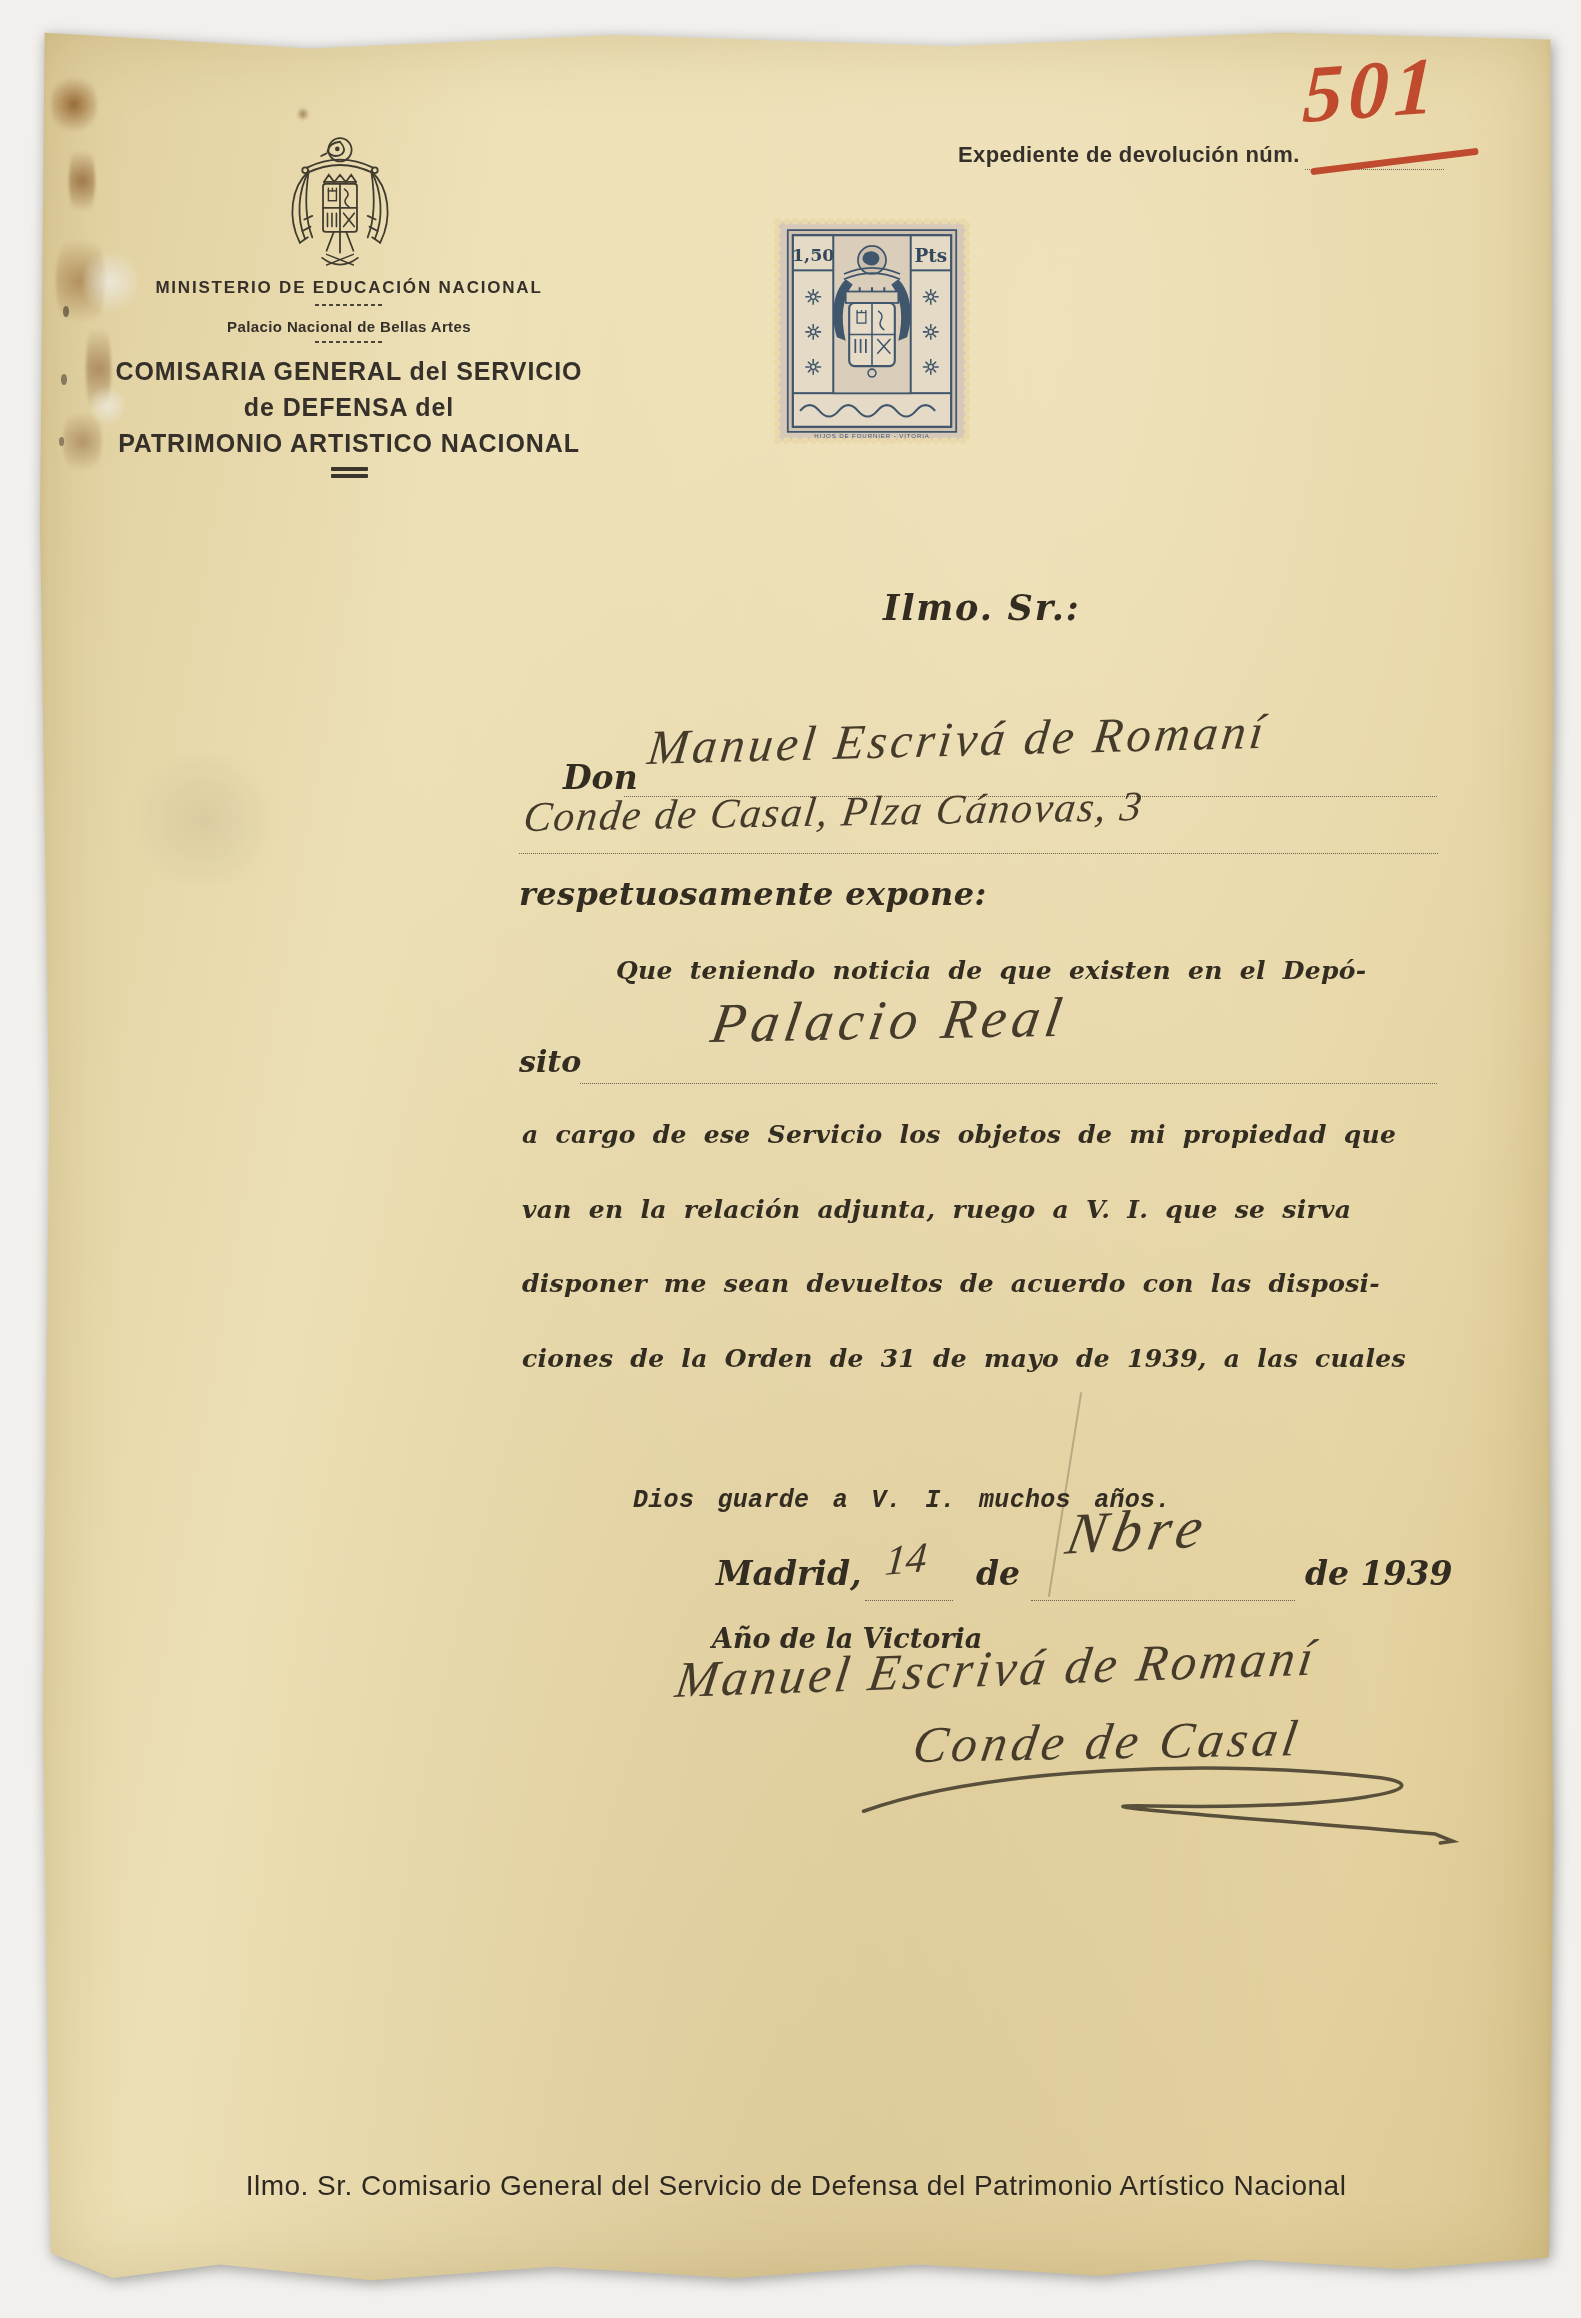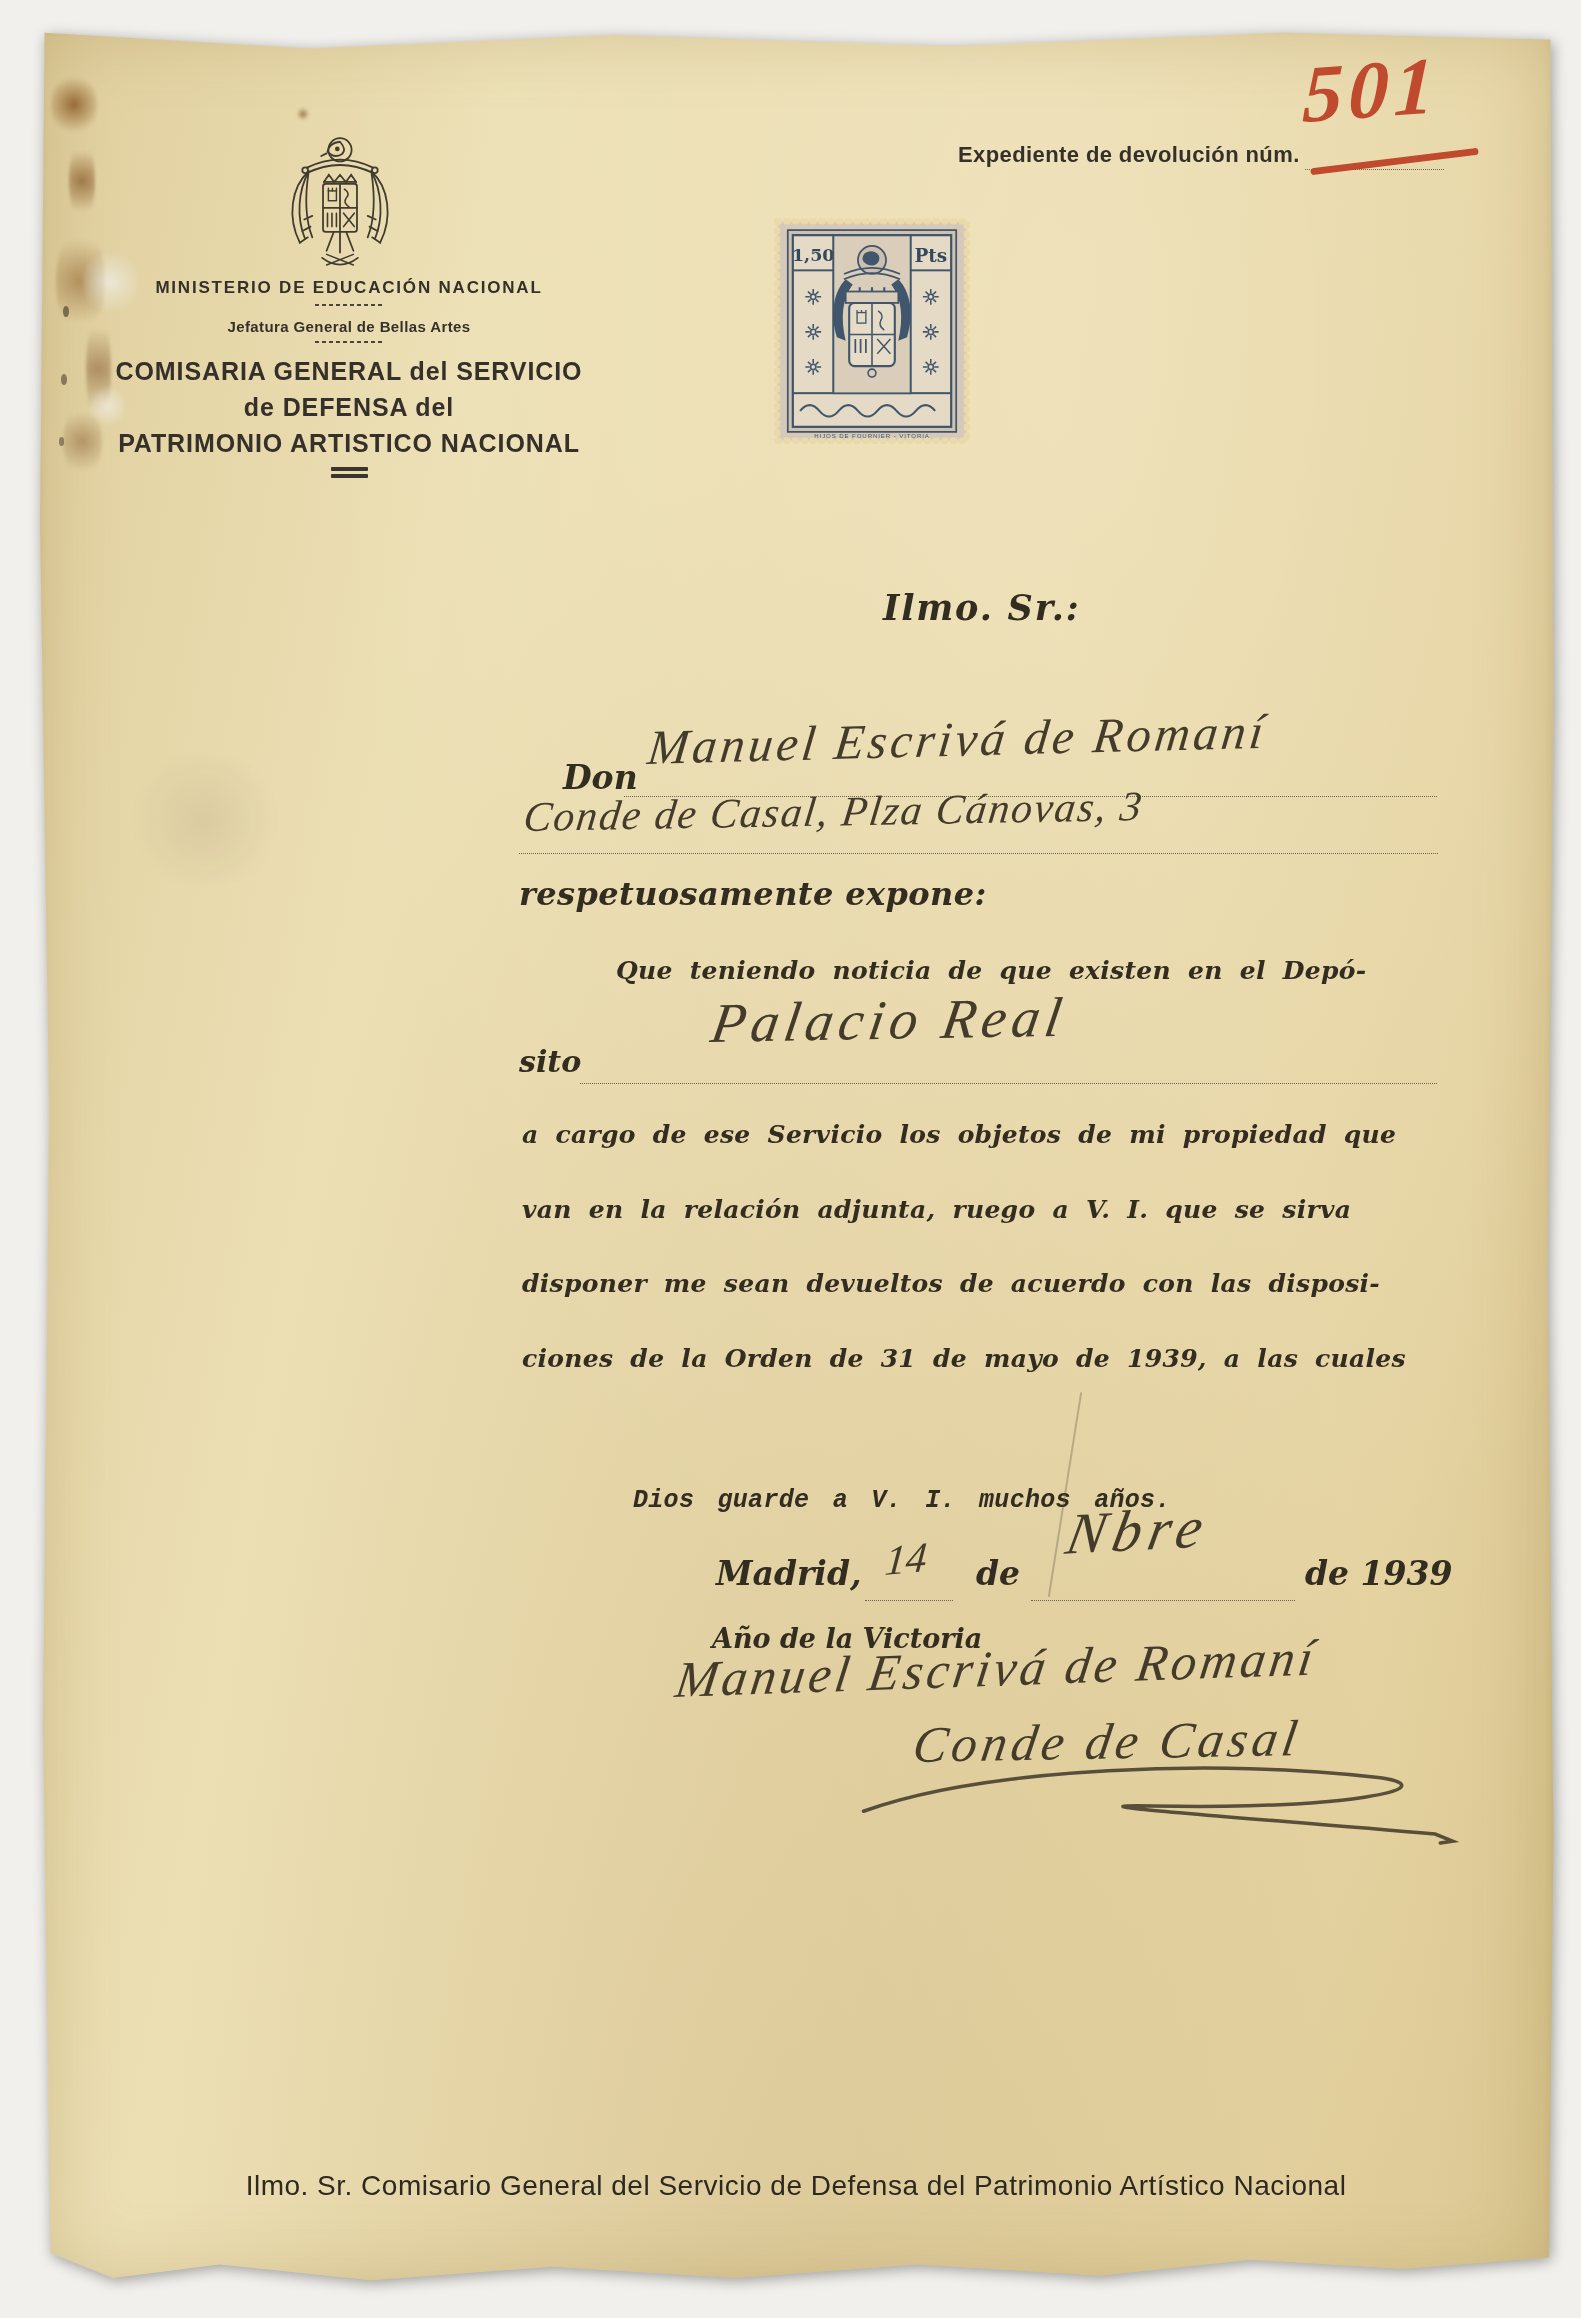--- a/index.html
+++ b/index.html
@@ -102,21 +102,21 @@
         <path d="M79 92 l12 15 M91 92 l-12 15" stroke-width="1.8"></path>
         <path d="M68 113 l-8 21 M75 113 v23 M82 113 l8 21"></path>
         <path d="M55 142 q20 15 40 0"></path>
         <path d="M60 138 l30 12 M90 138 l-30 12" stroke-width="1.6"></path>
       </g>
     </svg>
 
     <div class="abs lh">
       <div class="l1 gsans">MINISTERIO DE EDUCACIÓN NACIONAL</div>
       <div class="rule"></div>
-      <div class="l2 gsans">Jefatura General de Bellas Artes</div>
+      <div class="l2 gsans">Palacio Nacional de Bellas Artes</div>
       <div class="rule"></div>
       <div class="l3 gsans">COMISARIA GENERAL del SERVICIO</div>
       <div class="l3 gsans" style="margin-top:7px;">de DEFENSA del</div>
       <div class="l3 gsans" style="margin-top:7px;">PATRIMONIO ARTISTICO NACIONAL</div>
       <div class="eq">
             <div></div>
             <div></div>
           </div>
     </div>
 

